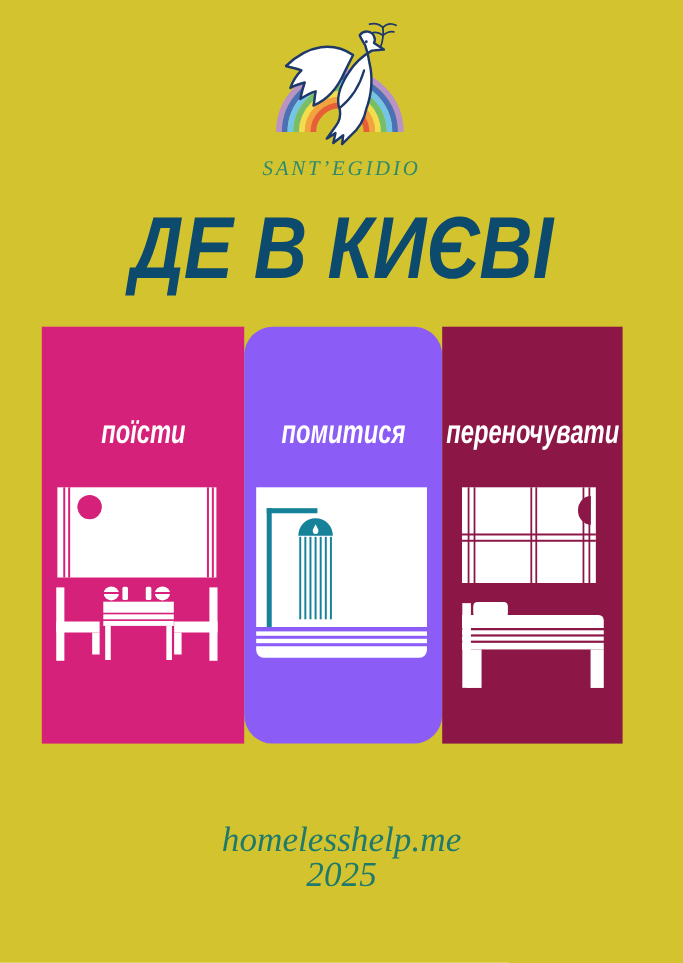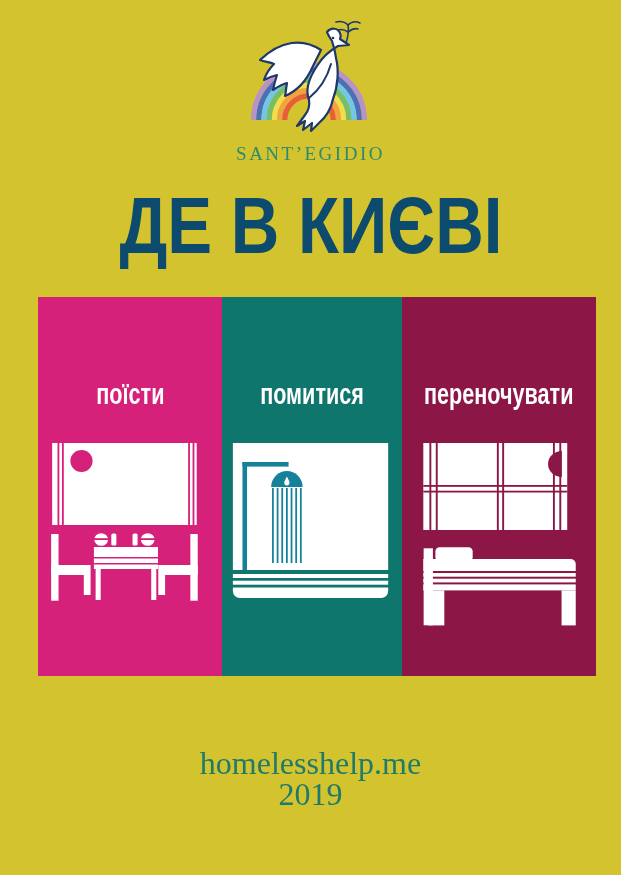--- a/index.html
+++ b/index.html
@@ -2,20 +2,21 @@
 <html><head>
 <meta charset="utf-8">
 <style>
   html,body{margin:0;padding:0;}
   .page{
     position:relative;
     width:621px;height:875px;
     background:#d3c32f;
     overflow:hidden;
     font-family:"Liberation Sans",sans-serif;
+    font-style:italic;
   }
   
   .logo{position:absolute;left:0;top:0;width:621px;}
   .logo-svg{position:absolute;left:243px;top:14px;width:134px;height:120px;}
   .org-name{
     position:absolute;left:0;top:143px;width:621px;
     text-align:center;
     font-family:"Liberation Serif",serif;
     font-size:19px;letter-spacing:2.5px;
     color:#2e8a6d;
@@ -25,21 +26,21 @@
     position:absolute;left:0;top:184px;width:621px;height:84px;
     margin:0;text-align:center;line-height:84px;
     font-size:80px;font-weight:bold;color:#ffffff;
   }
   .title span{display:inline-block;transform:scaleX(0.84);transform-origin:center;white-space:nowrap;}
   
   .panels{position:absolute;left:38px;top:297px;display:flex;text-align:right;}
   .panel{position:relative;height:379px;}
   .panel-eat{width:184px;}
   .panel-wash{width:180px;}
-  .panel-sleep{width:194px;}
+  .panel-sleep{width:164px;}
   .panel-label{
     position:absolute;left:0;top:81px;width:100%;height:32px;
     display:flex;align-items:center;justify-content:center;
     font-size:30px;font-weight:bold;color:#ffffff;
   }
   .panel-label span{display:inline-block;transform:scaleX(0.72);transform-origin:center;white-space:nowrap;}
   .panel-icon{position:absolute;left:0;top:0;width:100%;height:379px;}
   
   .footer{
     position:absolute;left:0;top:748px;width:621px;
@@ -119,21 +120,21 @@
 
         <ellipse cx="62.5" cy="242.5" rx="6.8" ry="6.3" fill="#fff"></ellipse>
         <rect x="55" y="241.2" width="15" height="1.8" fill="currentColor"></rect>
         <rect x="72.5" y="236.5" width="5" height="12" rx="1.5" fill="#fff"></rect>
         <ellipse cx="108.5" cy="242.5" rx="6.8" ry="6.3" fill="#fff"></ellipse>
         <rect x="101" y="241.2" width="15" height="1.8" fill="currentColor"></rect>
         <rect x="93.5" y="236.5" width="5" height="12" rx="1.5" fill="#fff"></rect>
       </svg>
     </section>
 
-    <section class="panel panel-wash" style="background: #0f766e; color: rgb(22, 130, 154);">
+    <section class="panel panel-wash" style="background: #8b5cf6; color: rgb(22, 130, 154); border-radius: 26px;">
       <div class="panel-label">
           <span>помитися</span>
         </div>
       <svg class="panel-icon" viewBox="0 0 182 379" preserveAspectRatio="none" aria-hidden="true">
 
         <rect x="11" y="146" width="157" height="127" fill="#fff"></rect>
 
         <rect x="11" y="277" width="157" height="4" fill="#fff"></rect>
         <rect x="11" y="283.7" width="157" height="4" fill="#fff"></rect>
         <path d="M11,290.4 h157 v3.6 a7,7 0 0 1 -7,7 H18 a7,7 0 0 1 -7,-7 Z" fill="#fff"></path>
@@ -181,16 +182,16 @@
         <rect x="20" y="287.4" width="143" height="6" fill="#fff"></rect>
         <rect x="24.7" y="293.4" width="15" height="35" fill="#fff"></rect>
         <rect x="149.7" y="293.4" width="13.3" height="35" fill="#fff"></rect>
       </svg>
     </section>
 
   </div>
 
   <div class="footer" style="color: rgb(31, 122, 107);">
     <div>homelesshelp.me</div>
-    <div>2019</div>
+    <div>2025</div>
   </div>
 
 </div>
 
 </body></html>

